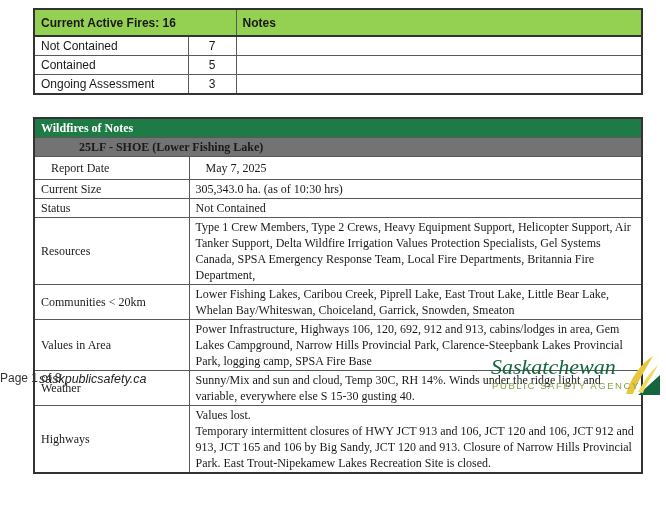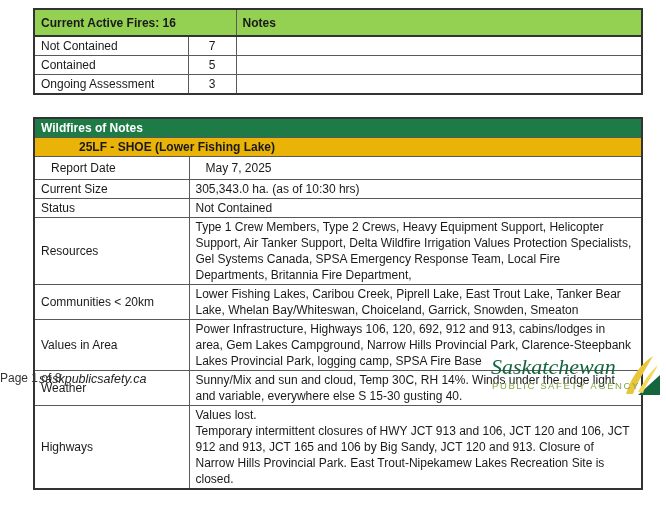--- a/index.html
+++ b/index.html
@@ -25,26 +25,26 @@
   
   table.fires { top:8px; }
   table.fires td { height:15px; }
   table.fires tr.hdr td {
     background:#94d052; font-weight:bold; height:23px;
     border-bottom:2px solid #333333;
   }
   table.fires td.count { text-align:center; padding:1px 2px; }
 
   
-  table.notes { top:117px; }
+  table.notes { top:117px;font-family:Liberation Serif, serif; }
   table.notes tr.title td {
     background:#1e7b45; color:#ffffff; font-weight:bold; height:14px;
   }
   table.notes tr.subtitle td {
-    background:#eab308; color:#1a1a1a; font-weight:bold; height:15px;padding-left:44px;
+    background:#737373; color:#1a1a1a; font-weight:bold; height:15px;padding-left:44px;
   }
   table.notes td.val { white-space:pre-line; }
   table.notes tr.r-reportdate td { height:20px;padding-left:16px; }
   table.notes tr.r-currentsize td { height:15px;margin-top:15px; }
   table.notes tr.r-status td { height:15px; }
 
   
   .footer-site {
     position:absolute; left:39px; bottom:15px;
     font-style:italic; font-size:12.5px; color:#222222;
@@ -112,21 +112,21 @@
     <tr class="r-status">
       <td>Status</td>
       <td class="val">Not Contained</td>
     </tr>
     <tr>
       <td>Resources</td>
       <td class="val">Type 1 Crew Members, Type 2 Crews, Heavy Equipment Support, Helicopter Support, Air Tanker Support, Delta Wildfire Irrigation Values Protection Specialists, Gel Systems Canada, SPSA Emergency Response Team, Local Fire Departments, Britannia Fire Department,</td>
     </tr>
     <tr>
       <td>Communities &lt; 20km</td>
-      <td class="val">Lower Fishing Lakes, Caribou Creek, Piprell Lake, East Trout Lake, Tanker Bear Lake, Whelan Bay/Whiteswan, Choiceland, Garrick, Snowden, Smeaton</td>
+      <td class="val">Lower Fishing Lakes, Caribou Creek, Piprell Lake, East Trout Lake, Little Bear Lake, Whelan Bay/Whiteswan, Choiceland, Garrick, Snowden, Smeaton</td>
     </tr>
     <tr>
       <td>Values in Area</td>
       <td class="val">Power Infrastructure, Highways 106, 120, 692, 912 and 913, cabins/lodges in area, Gem Lakes Campground, Narrow Hills Provincial Park, Clarence-Steepbank Lakes Provincial Park, logging camp, SPSA Fire Base</td>
     </tr>
     <tr>
       <td>Weather</td>
       <td class="val">Sunny/Mix and sun and cloud, Temp 30C, RH 14%. Winds under the ridge light and variable, everywhere else S 15-30 gusting 40.</td>
     </tr>
     <tr>

